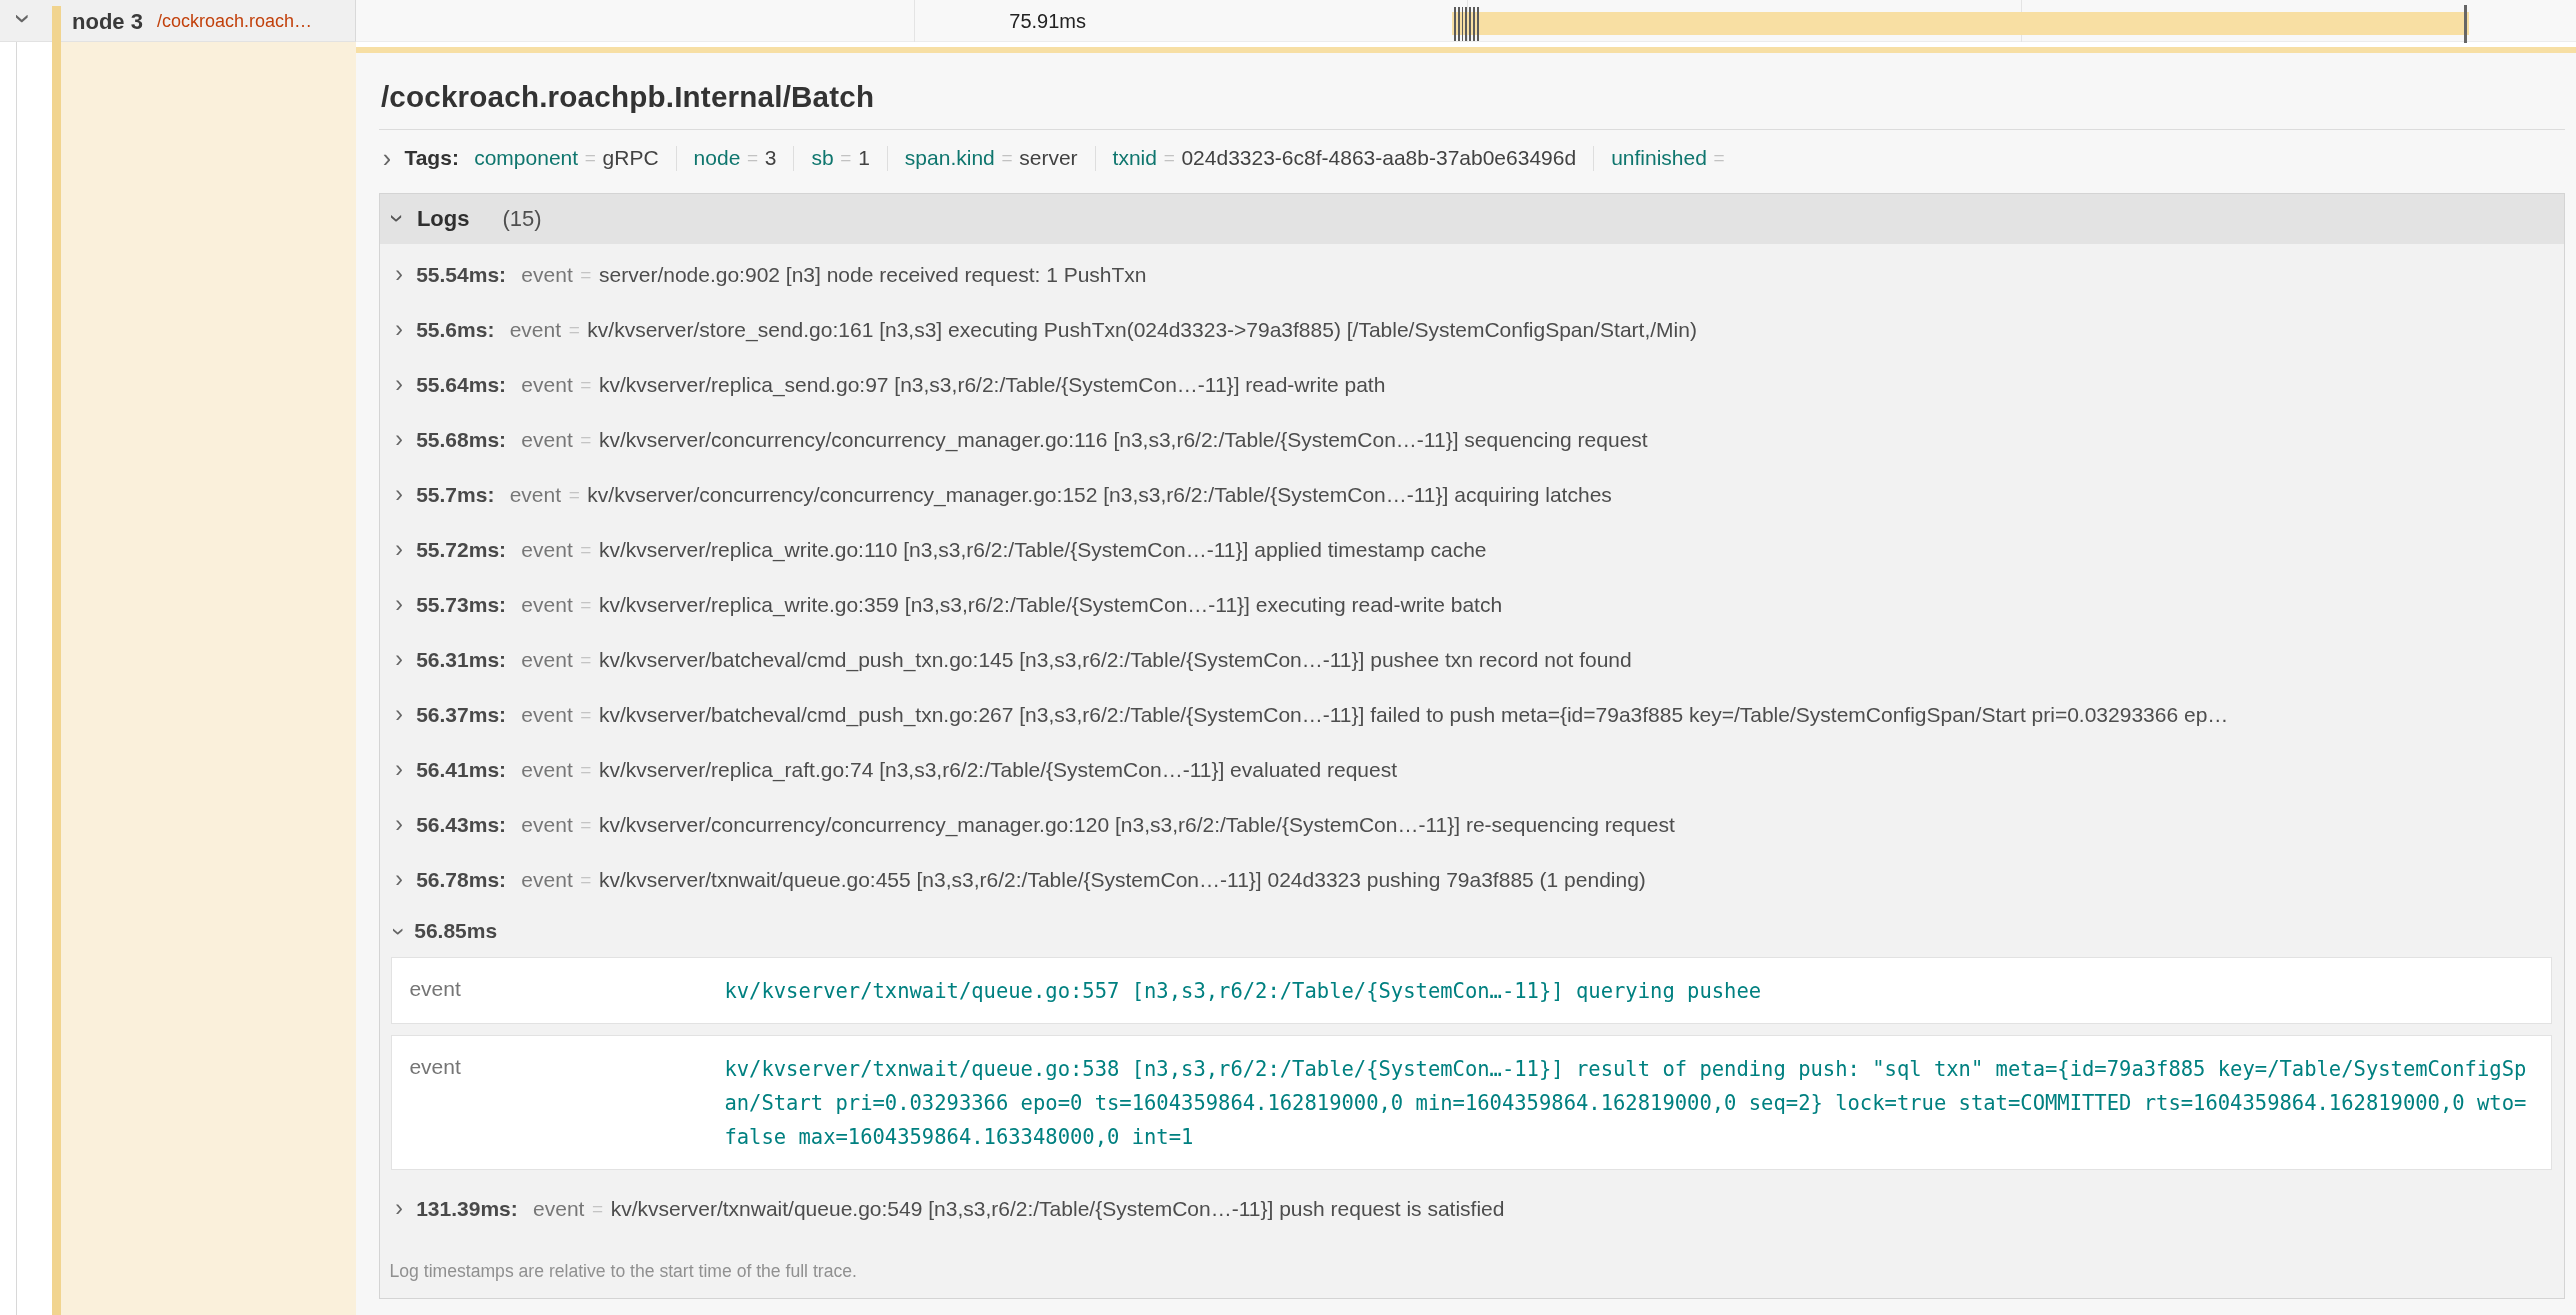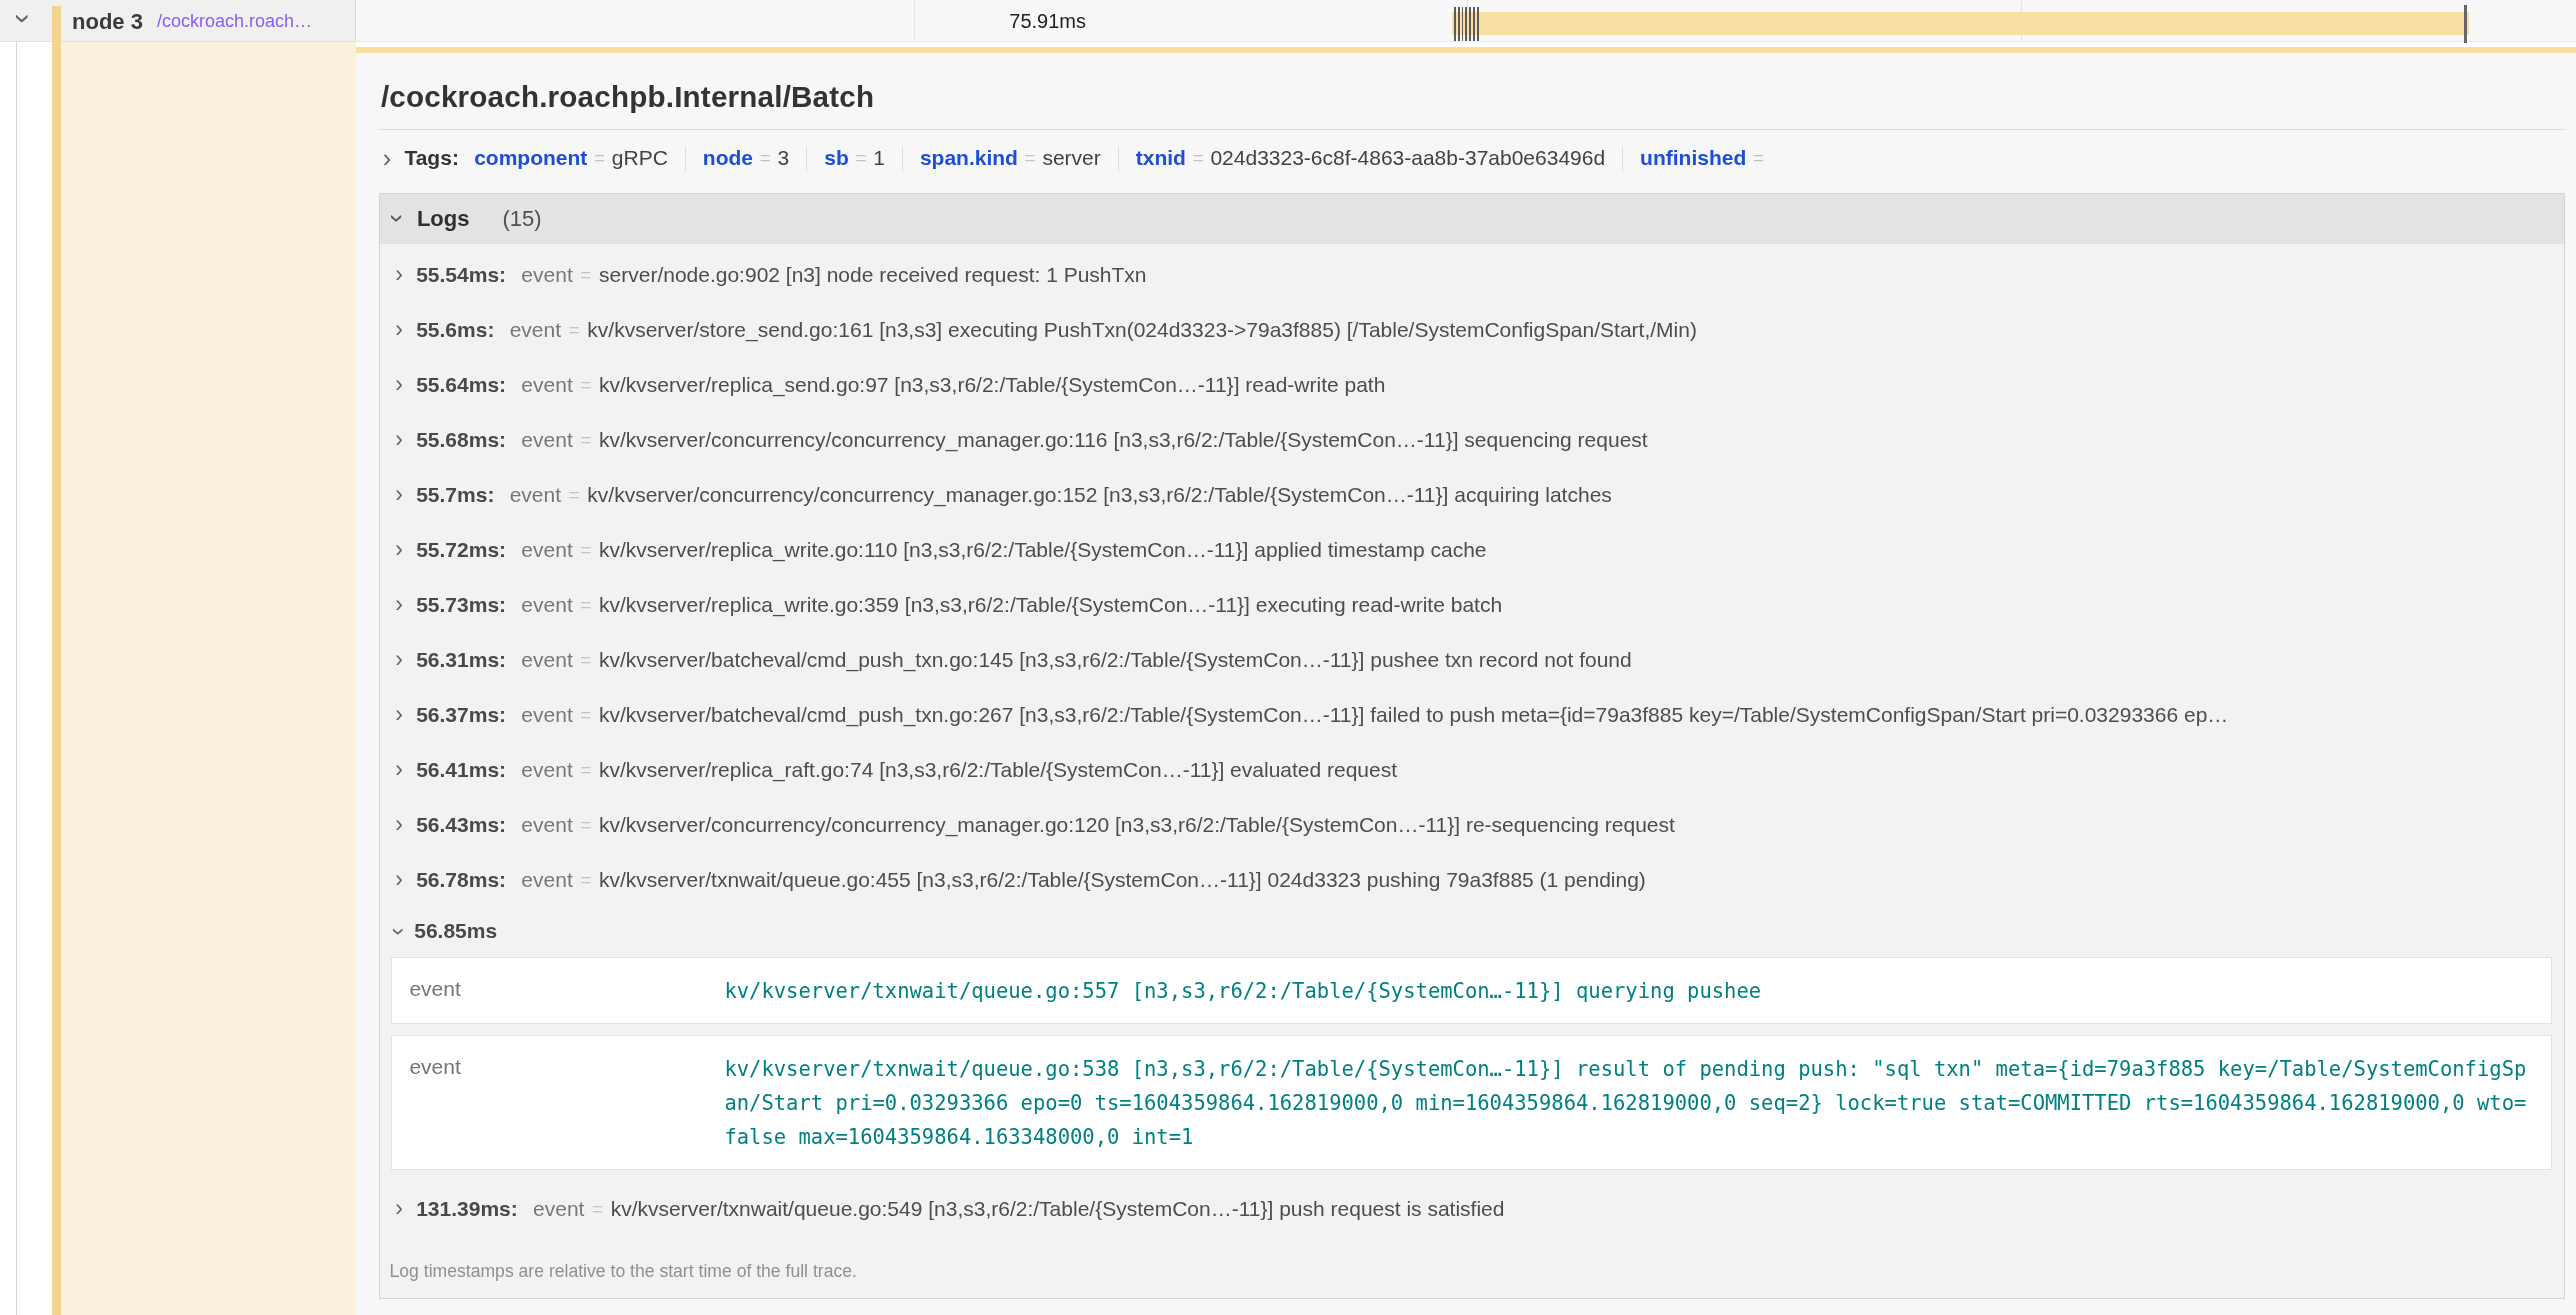--- a/index.html
+++ b/index.html
@@ -5,21 +5,21 @@
   * { margin:0; padding:0; box-sizing:border-box; }
   html,body { width:2576px; height:1316px; background:#ffffff; font-family:"Liberation Sans", sans-serif; overflow:hidden; }
   #stage { position:relative; width:2576px; height:1316px; background:#ffffff; }
 
   
   #topbar { position:absolute; left:0; top:0; width:2576px; height:42px; }
   #topbar-left { position:absolute; left:0; top:0; width:356px; height:42px; background:#f0f0f0; border-bottom:1px solid #e2e2e2; border-right:1px solid #d9d9d9; }
   #topbar-right { position:absolute; left:356px; top:0; width:2220px; height:42px; background:#f8f8f8; border-bottom:1px solid #ececec; }
   .collapse-chev { position:absolute; left:19px; top:3.8px; font-size:29px; color:#666; }
   #span-name { position:absolute; left:72px; top:8.6px; font-size:22px; font-weight:bold; color:#3a3a3a; white-space:nowrap; }
-  #span-op { position:absolute; left:157px; top:11.4px; font-size:18px; color:#8b5cf6; white-space:nowrap; }
+  #span-op { position:absolute; left:157px; top:11.4px; font-size:18px; color:#c2410c; white-space:nowrap; }
   .gridline { position:absolute; top:0; width:1px; height:42px; background:#e4e4e4; }
   #duration-label { position:absolute; right:1490px; top:9.5px; font-size:20px; color:#222; }
   #span-bar { position:absolute; left:1096px; top:12.4px; width:1017px; height:23px; }
   .log-tick { position:absolute; top:-5.7px; width:1.9px; height:34px; background:#5b5b5b; }
   .end-tick  { position:absolute; top:-7.6px; width:2.9px; height:38px; background:#666; }
 
   
   #indent-guide { position:absolute; left:16px; top:42px; width:1px; height:1274px; background:#d8d8d8; }
   #color-stripe { position:absolute; left:52px; top:5.7px; width:8.6px; height:1310px; }
   #cream-panel  { position:absolute; left:61px; top:42px; width:295px; height:1274px; }
@@ -32,21 +32,21 @@
   #detail-title { font-size:29.6px; font-weight:bold; color:#333; letter-spacing:0.2px; }
   #detail-meta { font-size:23px; color:#999; white-space:nowrap; padding-bottom:1.9px; }
   #detail-meta b { color:#444; }
   .meta-sep { color:#cfcfcf; margin:0 13.3px; }
 
   
   #tags-row { display:flex; align-items:center; height:57px; font-size:21px; color:#4a4a4a; }
   #tags-row .chev { font-size:25px; color:#666; margin:0 13.3px 0 3.8px; }
   #tags-label { font-weight:bold; color:#333; margin-right:15.3px; }
   .tag-item { display:flex; align-items:center; white-space:nowrap; }
-  .tag-key { color:#1d4ed8;font-weight:bold; }
+  .tag-key { color:#0f766e; }
   .tag-eq { color:#c2c2c2; margin:0 6.7px; font-size:19px; }
   .tag-val { color:#424242; }
   .tag-sep { width:1px; height:25px; background:#dedede; margin:0 17px; }
 
   
   #logs-box { margin-top:5.7px; border:1px solid #d4d4d4; background:#f2f2f2; }
   #logs-header { height:50px; background:#e3e3e3; display:flex; align-items:center; font-size:22px; }
   #logs-header .chev { font-size:25px; color:#555; margin:0 15.3px 0 13.3px; }
   #logs-title { font-weight:bold; color:#2f2f2f; margin-right:21px; }
   #logs-count { color:#4f4f4f;margin-left:12px; }

